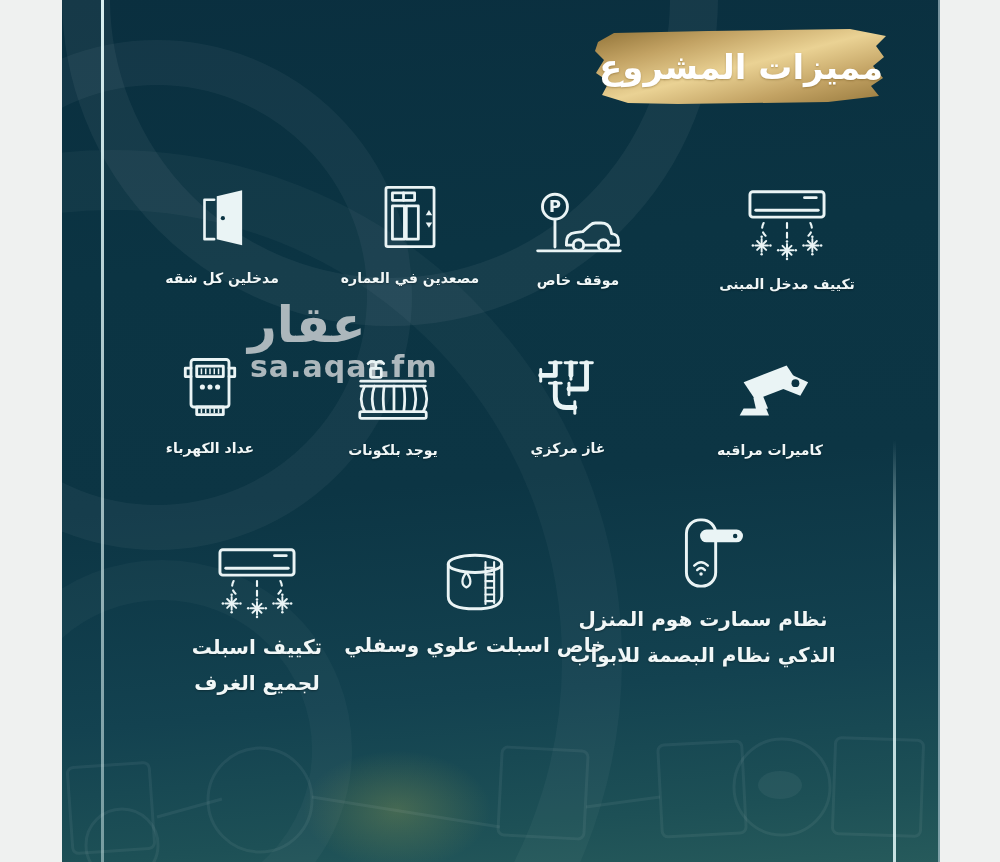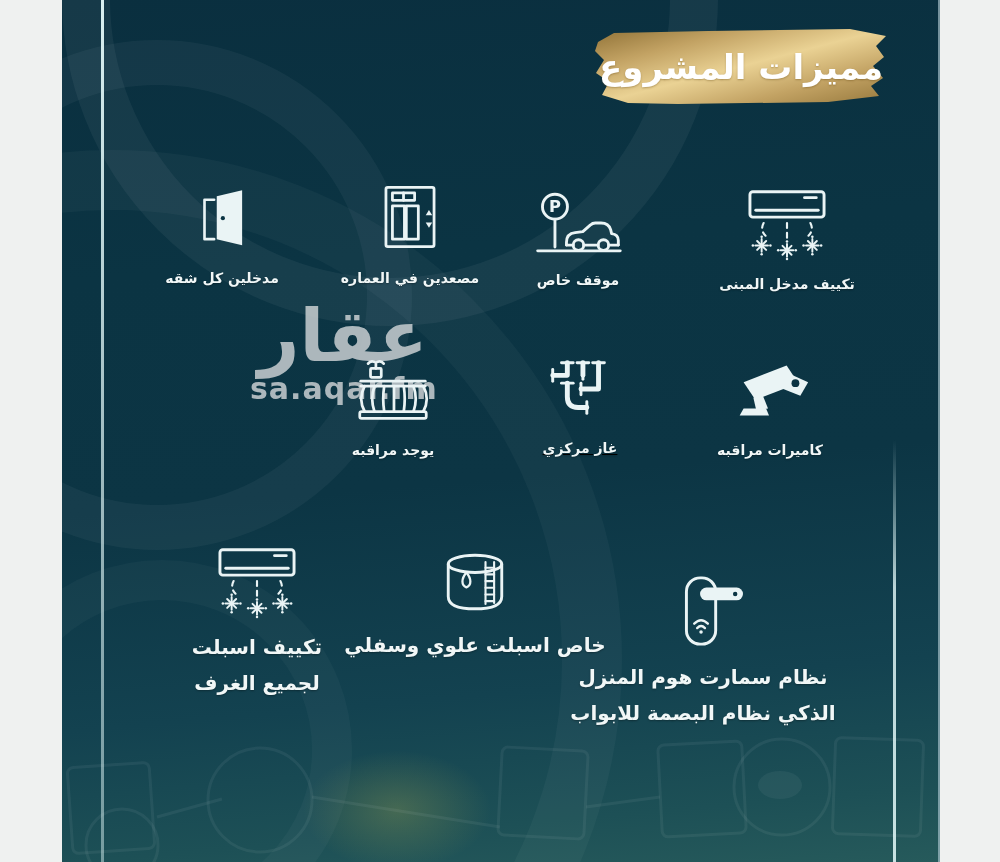--- a/index.html
+++ b/index.html
@@ -29,21 +29,21 @@
   .banner{position:absolute;left:526px;top:26px;width:306px;height:82px;}
   .banner svg{position:absolute;left:0;top:0;}
   .banner .banner-text{
     position:absolute;left:0;top:0;width:100%;height:100%;
     display:flex;align-items:center;justify-content:center;
     color:#ffffff;font-size:34px;font-weight:bold;direction:rtl;
     text-shadow:0 1px 2px rgba(90,60,10,.35);
   }
 
   .watermark{position:absolute;left:186px;top:300px;color:#c3cacd;opacity:.88;line-height:1;}
-  .watermark .brand{font-size:72px;font-weight:bold;letter-spacing:2px;text-align:center;}
+  .watermark .brand{font-size:50px;font-weight:bold;letter-spacing:2px;}
   .watermark .site{font-size:30px;font-weight:bold;margin-top:2px;margin-left:2px;letter-spacing:1px;}
 
   .feature{position:absolute;display:flex;flex-direction:column;align-items:center;gap:12px;}
   .feature .ic{display:block;}
   .feature .ic svg{display:block;}
   .label{
     font-weight:bold;font-size:14px;color:#f1f7f7;direction:rtl;text-align:center;
     line-height:1.5;text-shadow:0 1px 2px rgba(0,0,0,.3);white-space:nowrap;
   }
   .label.l2{margin-top:-6px;}
@@ -175,44 +175,66 @@
           <path d="M74 40 c3 6 1 10 -2 13"></path>
         </g>
         <use href="#sf1" x="24" y="63"></use>
         <use href="#sf1" x="50" y="68"></use>
         <use href="#sf1" x="76" y="63"></use>
       </svg>
     </span>
     <div class="label">تكييف مدخل المبنى</div>
   </div>
 
+  <div class="feature" style="left:53px;top:350px;width:190px;">
+    <span class="ic">
+      <svg width="76" height="76" viewBox="0 0 80 76">
+        <g stroke="#eaf4f5" stroke-width="3" fill="none" stroke-linecap="round" stroke-linejoin="round">
+          <rect x="20" y="8" width="40" height="50" rx="3"></rect>
+          <path d="M20 17 h-6 v9 h6 M60 17 h6 v9 h-6"></path>
+          <rect x="26" y="15" width="28" height="11"></rect>
+          <rect x="26" y="58" width="28" height="8"></rect>
+        </g>
+        <g stroke="#eaf4f5" stroke-width="1.6">
+          <path d="M31 17.5 v6 M35.5 17.5 v6 M40 17.5 v6 M44.5 17.5 v6 M49 17.5 v6"></path>
+          <path d="M31 59.5 v5 M35.5 59.5 v5 M40 59.5 v5 M44.5 59.5 v5 M49 59.5 v5"></path>
+        </g>
+        <g fill="#eaf4f5">
+          <circle cx="32" cy="37" r="2.7"></circle>
+            <circle cx="40" cy="37" r="2.7"></circle>
+            <circle cx="48" cy="37" r="2.7"></circle>
+        </g>
+      </svg>
+    </span>
+    <div class="label">عداد الكهرباء</div>
+  </div>
 
   <div class="feature" style="left:236px;top:352px;width:190px;">
     <span class="ic">
       <svg width="88" height="76" viewBox="0 0 90 76">
         <g stroke="#eaf4f5" stroke-width="2.8" fill="none" stroke-linecap="round" stroke-linejoin="round">
           <rect x="22" y="16" width="11" height="9" rx="1"></rect>
           <path d="M27.5 16 v-6 M27.5 10 q-5 -3 -8 1 M27.5 10 q5 -3 8 1"></path>
           <line x1="12" y1="29" x2="78" y2="29"></line>
           <line x1="12" y1="34" x2="78" y2="34"></line>
           <path d="M16 34 q-7 13 0 26"></path>
           <path d="M26 34 q-4.5 13 0 26"></path>
           <path d="M36 34 q-2 13 0 26"></path>
           <path d="M46 34 q0 13 0 26"></path>
           <path d="M56 34 q2 13 0 26"></path>
           <path d="M66 34 q4.5 13 0 26"></path>
           <path d="M76 34 q7 13 0 26"></path>
           <rect x="11" y="60" width="68" height="7" rx="2"></rect>
         </g>
       </svg>
     </span>
-    <div class="label">يوجد مراقبه</div>
-  </div>
-
-  <div class="feature" style="left:428px;top:352px;width:180px;text-decoration:underline;">
+    <div class="label">يوجد بلكونات</div>
+  </div>
+
+  <div class="feature" style="left:416px;top:352px;width:180px;">
     <span class="ic">
       <svg width="78" height="74" viewBox="0 0 80 74">
         <g stroke="#eaf4f5" stroke-width="5" fill="none" stroke-linecap="round" stroke-linejoin="round">
           <path d="M27 10 V23 H12"></path>
           <path d="M43 10 V23"></path>
           <path d="M59 10 V37 H41"></path>
           <path d="M27 31 V45 Q27 56 38 56 H47"></path>
         </g>
         <g stroke="#eaf4f5" stroke-width="3" stroke-linecap="round">
           <line x1="21" y1="10" x2="33" y2="10"></line>
@@ -295,21 +317,21 @@
           <line x1="56" y1="34" x2="65" y2="34"></line>
           <line x1="56" y1="41" x2="65" y2="41"></line>
           <line x1="56" y1="48" x2="65" y2="48"></line>
           <line x1="56" y1="55" x2="65" y2="55"></line>
         </g>
       </svg>
     </span>
     <div class="label">خاص اسبلت علوي وسفلي</div>
   </div>
 
-  <div class="feature r3" style="left:521px;top:572px;width:240px;">
+  <div class="feature r3" style="left:521px;top:514px;width:240px;">
     <span class="ic">
       <svg width="90" height="78" viewBox="0 0 90 80">
         <rect x="28" y="6" width="30" height="68" rx="14" stroke="#eaf4f5" stroke-width="3" fill="none"></rect>
         <rect x="42" y="16" width="44" height="13" rx="6.5" fill="#eaf4f5"></rect>
         <circle cx="78" cy="22.5" r="2.3" fill="#0b3443"></circle>
         <g stroke="#eaf4f5" stroke-width="2.4" fill="none" stroke-linecap="round">
           <path d="M36 53 q7 -7 14 0"></path>
           <path d="M39 57.5 q4 -4 8 0"></path>
         </g>
         <circle cx="43" cy="61.5" r="1.8" fill="#eaf4f5"></circle>

